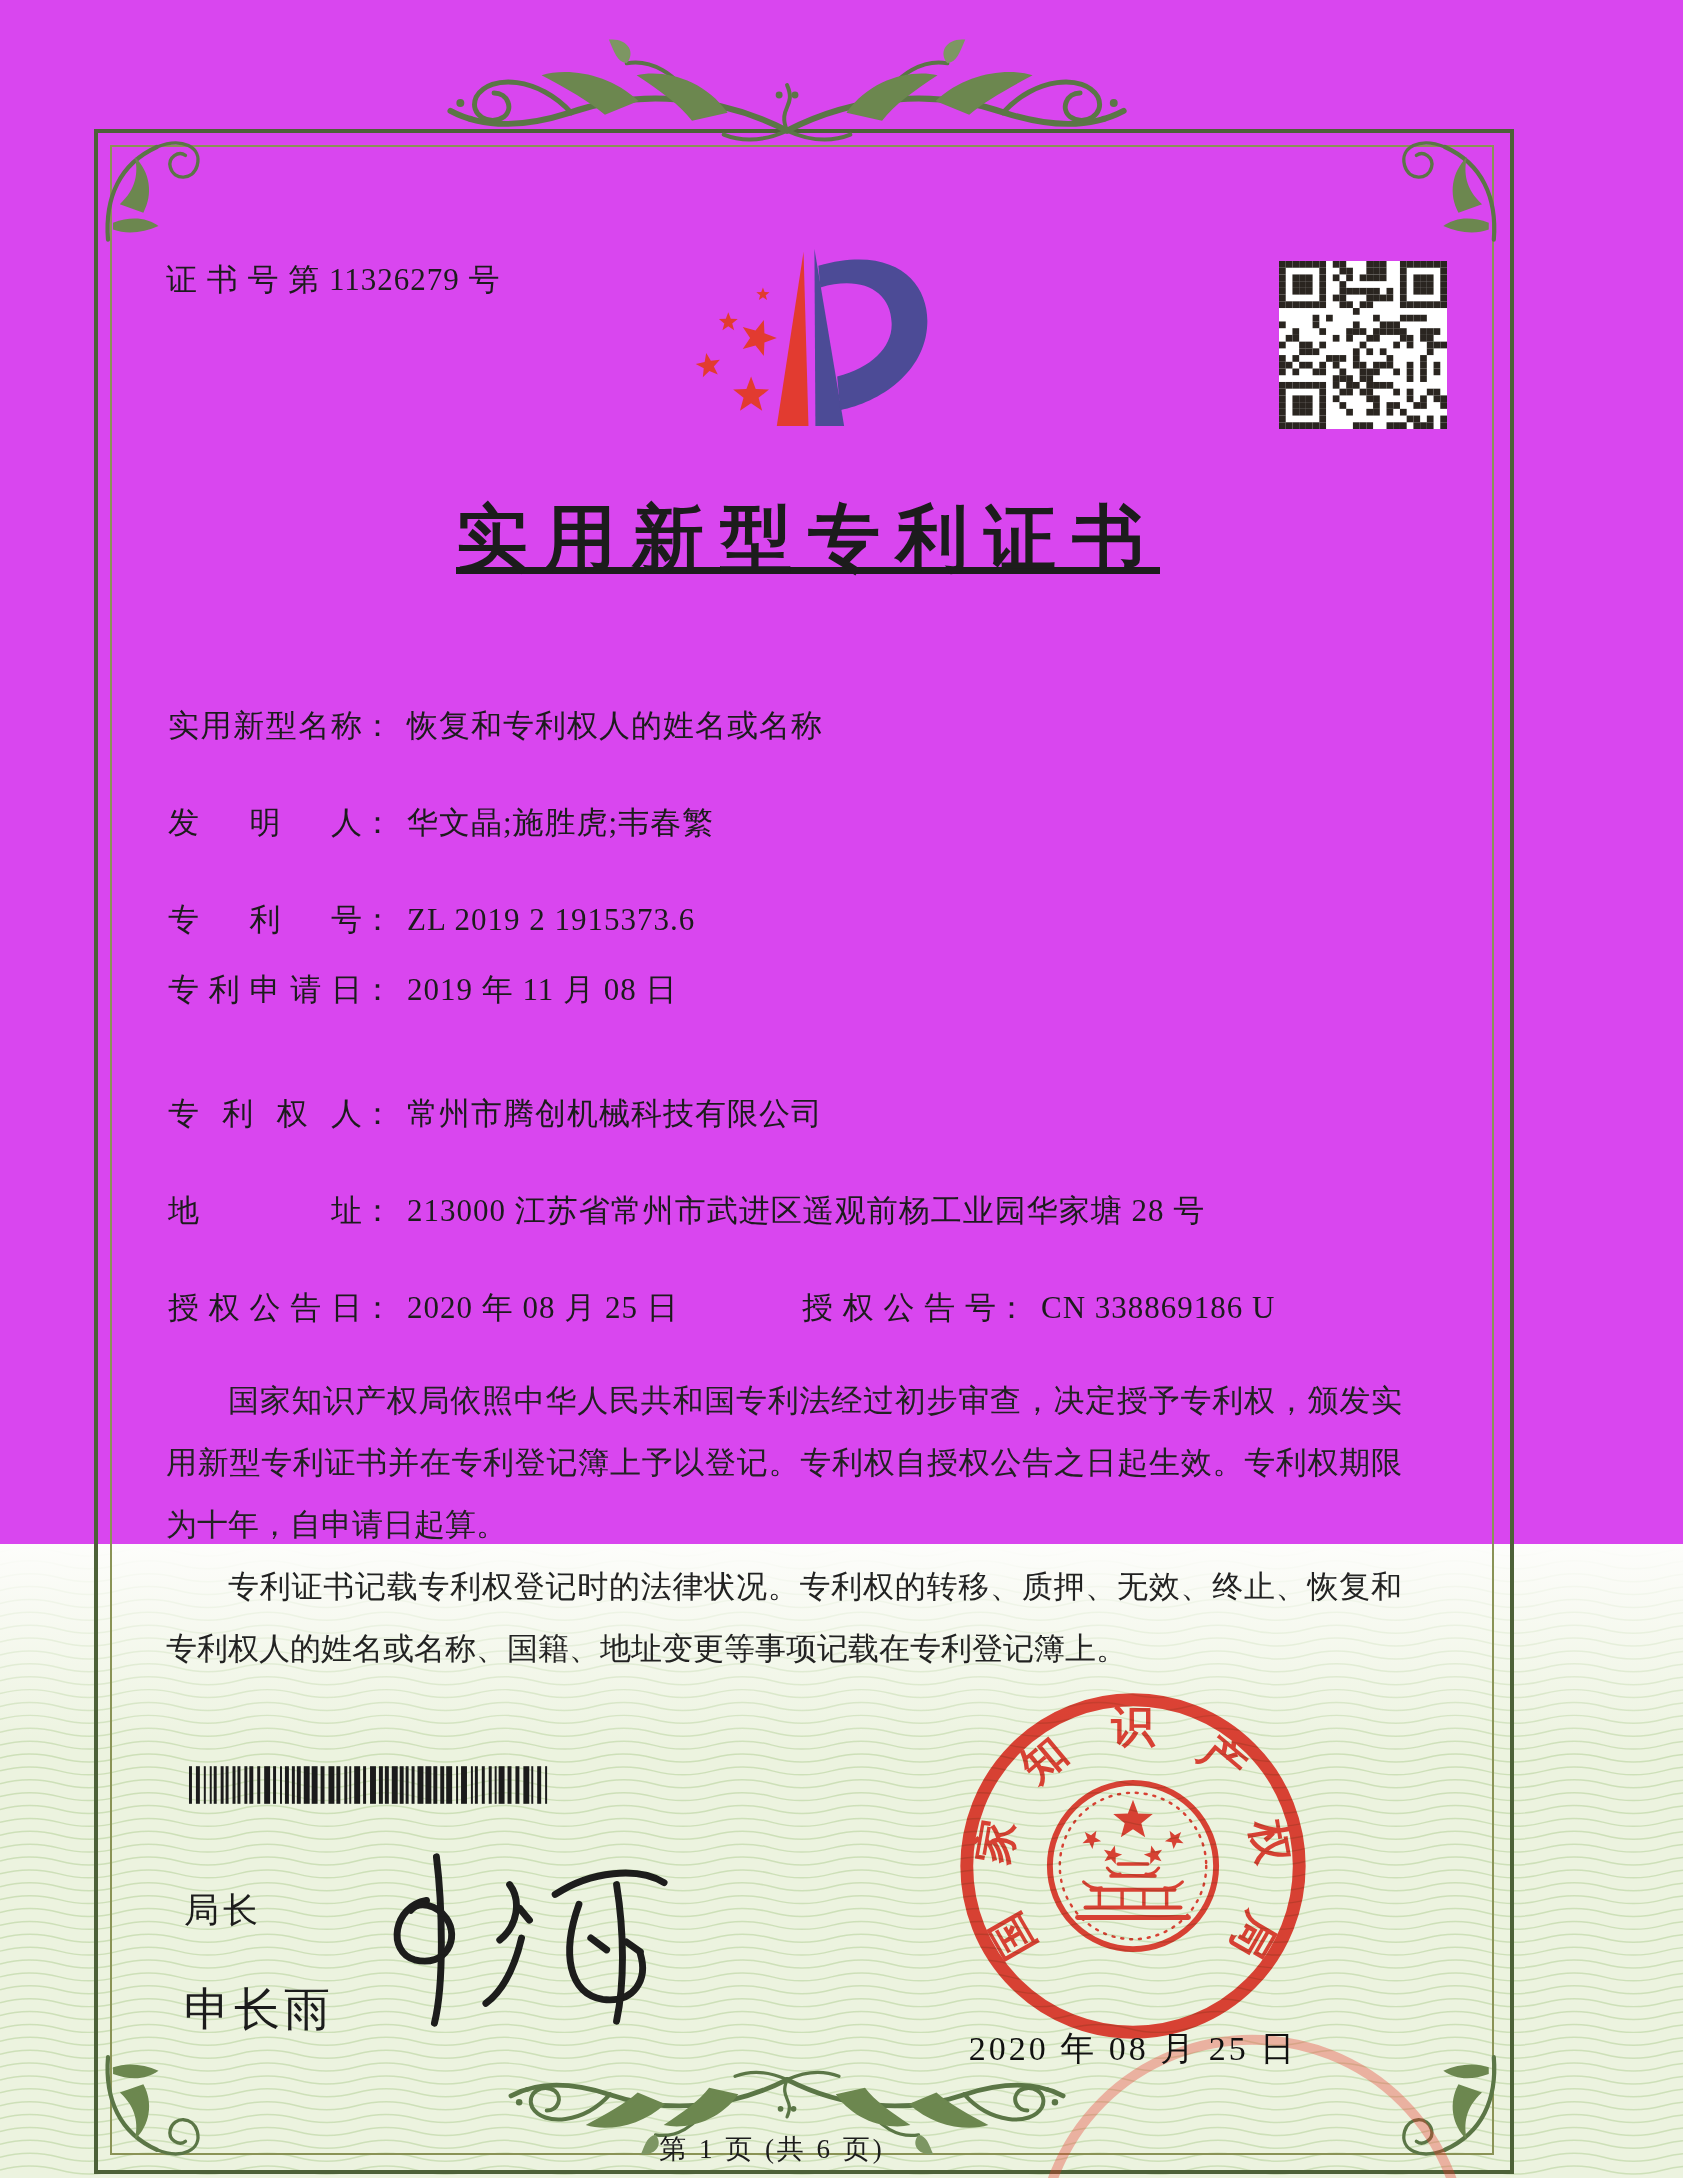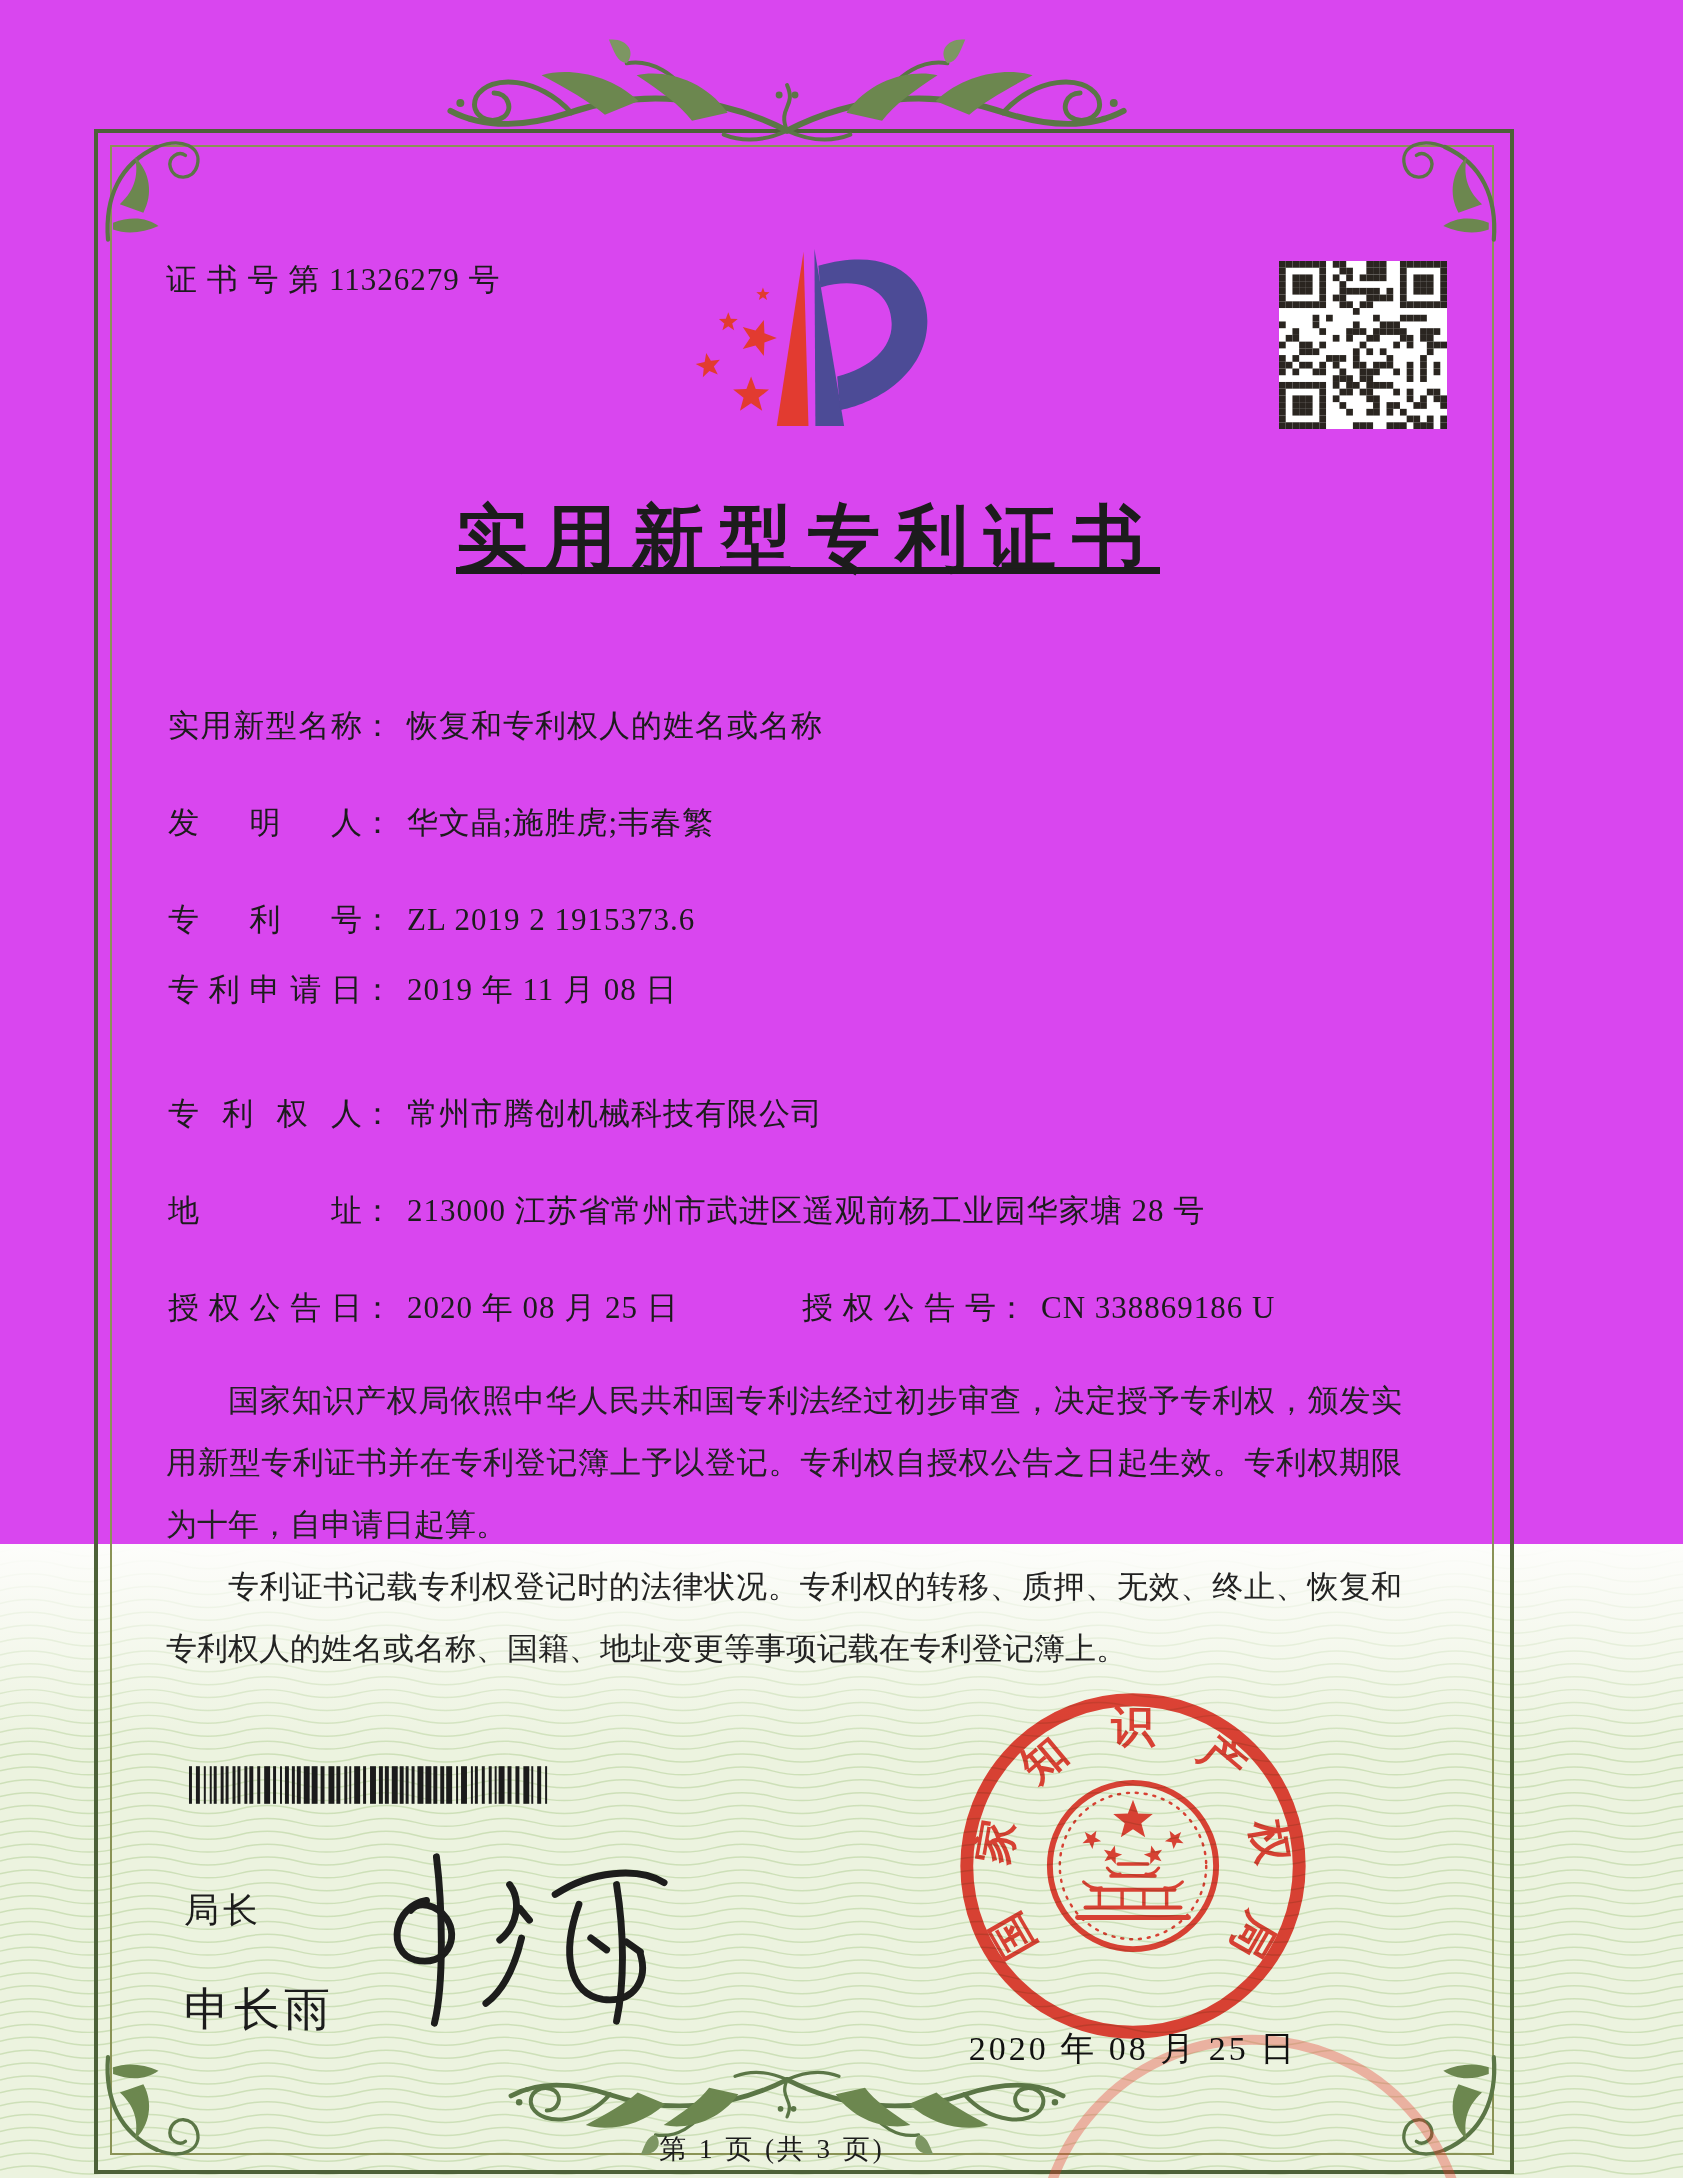--- a/index.html
+++ b/index.html
@@ -577,16 +577,16 @@
       <path stroke-width="3.5" d="M-15,-2 L15,-2"></path>
     </g>
   </svg>
 
   <svg class="abs" style="left:990px;top:2020px;" width="554" height="158" viewBox="0 0 560 160">
     <circle cx="265" cy="235" r="215" fill="none" stroke="#e8362b" stroke-width="10" opacity="0.35"></circle>
   </svg>
 
   <div class="seal-date">2020 年 08 月 25 日</div>
 
-  <div class="footer">第 1 页 (共 3 页)</div>
+  <div class="footer">第 1 页 (共 6 页)</div>
 
 </div>
 
 
 </body></html>

